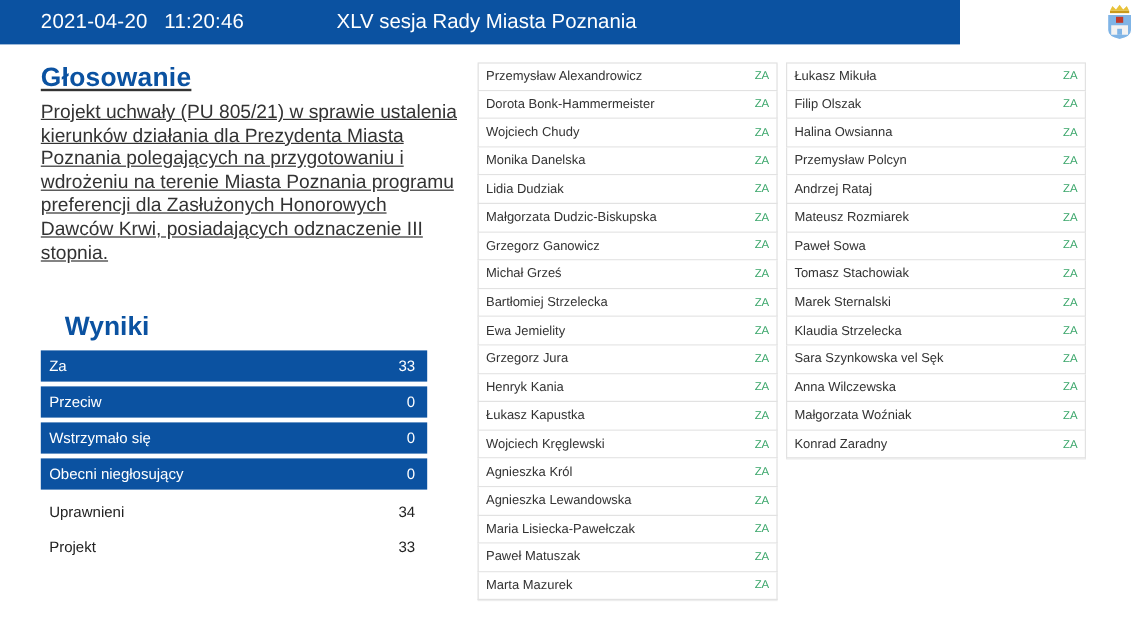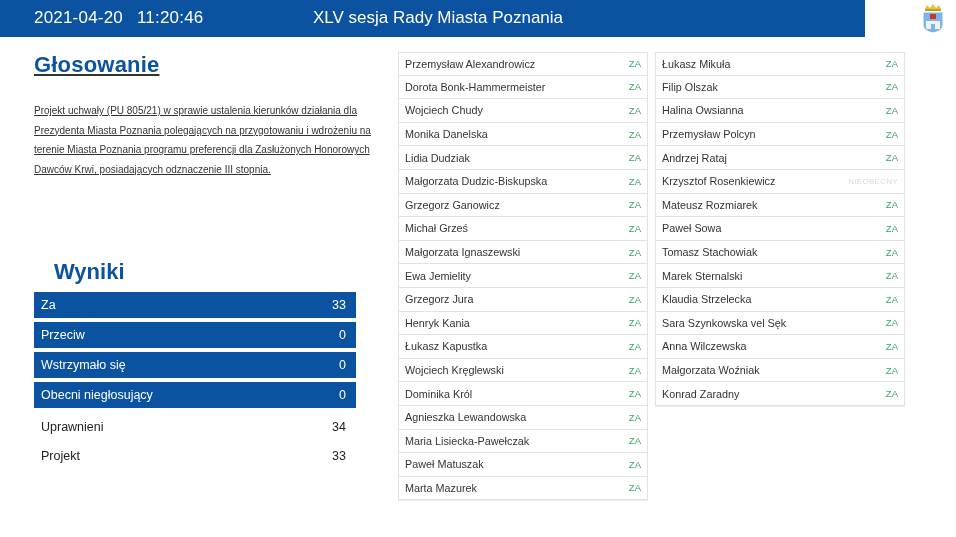--- a/index.html
+++ b/index.html
@@ -1,37 +1,37 @@
 <!DOCTYPE html>
 <html><head>
   <meta charset="utf-8">
   <style>
     * { box-sizing: border-box; margin: 0; padding: 0; }
     html, body { width: 956px; height: 537px; overflow: hidden; background: #ffffff; }
     body { font-family: "Liberation Sans", "DejaVu Sans", sans-serif; color: #333; position: relative; }
 
     .topbar {
-      position: absolute; left: 0; top: 0; width: 865px; height: 37px;
+      position: absolute; left: 0; top: 0; width: 800px; height: 37px;
       background: #0b52a1; color: #fff;
     }
     .topbar .datetime {
       position: absolute; left: 34px; top: 8px; font-size: 17px; letter-spacing: 0.2px;
     }
     .topbar .datetime span + span { margin-left: 14px; }
     .topbar .title {
       position: absolute; left: 11px; right: 0; top: 8px; text-align: center; font-size: 17px;
     }
     .topbar .crest {
       position: absolute; left: 921px; top: 3px; width: 24px; height: 31px;
     }
 
     .left { position: absolute; left: 34px; top: 52px; width: 350px; text-decoration: underline; }
     .h-title { color: #0b52a1; font-size: 22px; font-weight: bold; letter-spacing: 0.2px; }
     .desc {
-      margin-top: 23px; font-size: 10px; line-height: 19.6px; color: #333; width: 350px;
+      margin-top: 6px; font-size: 16px; line-height: 19.6px; color: #333; width: 350px;
     }
     .wyniki { position: absolute; left: 34px; top: 259px; color: #0b52a1; font-size: 22px; font-weight: bold; margin-left: 20px; }
 
     .results { position: absolute; left: 34px; top: 292px; width: 322px; }
     .res-bar {
       height: 26px; background: #0b52a1; color: #fff; margin-bottom: 4px;
       display: flex; justify-content: space-between; align-items: center;
       padding: 0 10px 0 7px; font-size: 12.5px;
     }
     .res-plain {
@@ -132,21 +132,21 @@
     </div>
     <div class="row">
       <span>Grzegorz Ganowicz</span>
       <span class="vote">ZA</span>
     </div>
     <div class="row">
       <span>Michał Grześ</span>
       <span class="vote">ZA</span>
     </div>
     <div class="row">
-      <span>Małgorzata Ignaszewski</span>
+      <span>Bartłomiej Strzelecka</span>
       <span class="vote">ZA</span>
     </div>
     <div class="row">
       <span>Ewa Jemielity</span>
       <span class="vote">ZA</span>
     </div>
     <div class="row">
       <span>Grzegorz Jura</span>
       <span class="vote">ZA</span>
     </div>
@@ -156,21 +156,21 @@
     </div>
     <div class="row">
       <span>Łukasz Kapustka</span>
       <span class="vote">ZA</span>
     </div>
     <div class="row">
       <span>Wojciech Kręglewski</span>
       <span class="vote">ZA</span>
     </div>
     <div class="row">
-      <span>Dominika Król</span>
+      <span>Agnieszka Król</span>
       <span class="vote">ZA</span>
     </div>
     <div class="row">
       <span>Agnieszka Lewandowska</span>
       <span class="vote">ZA</span>
     </div>
     <div class="row">
       <span>Maria Lisiecka-Pawełczak</span>
       <span class="vote">ZA</span>
     </div>
@@ -198,24 +198,20 @@
     </div>
     <div class="row">
       <span>Przemysław Polcyn</span>
       <span class="vote">ZA</span>
     </div>
     <div class="row">
       <span>Andrzej Rataj</span>
       <span class="vote">ZA</span>
     </div>
     <div class="row">
-      <span>Krzysztof Rosenkiewicz</span>
-      <span class="vote absent">NIEOBECNY</span>
-    </div>
-    <div class="row">
       <span>Mateusz Rozmiarek</span>
       <span class="vote">ZA</span>
     </div>
     <div class="row">
       <span>Paweł Sowa</span>
       <span class="vote">ZA</span>
     </div>
     <div class="row">
       <span>Tomasz Stachowiak</span>
       <span class="vote">ZA</span>

